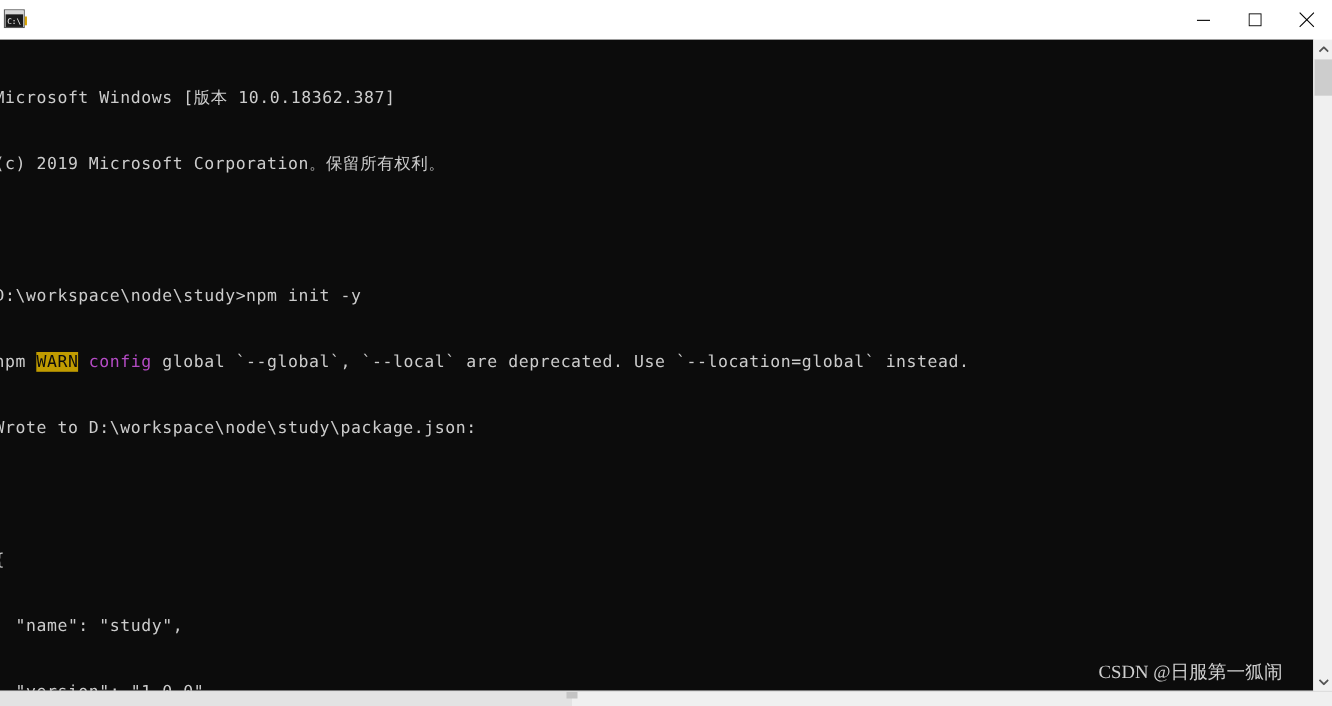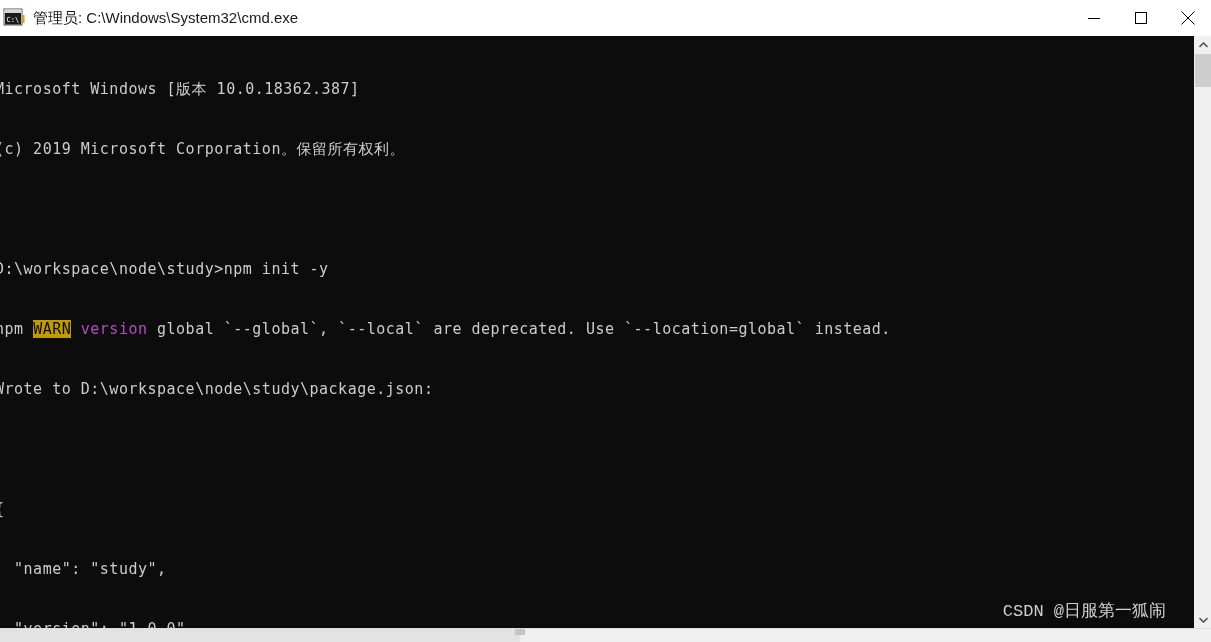--- a/index.html
+++ b/index.html
@@ -93,21 +93,21 @@
     color: #0c0c0c;
     text-align: right;
   }
   .magenta { color: #b44bc4; }
 
   
   #watermark {
     position: absolute;
     right: 28px;
     bottom: 6px;
-    font-family: Liberation Mono, monospace;
+    font-family: Liberation Serif, serif;
     font-size: 17px;
     color: #cfcfcf;
     white-space: nowrap;
     pointer-events: none;
   }
 
   
   #vscroll {
     position: absolute;
     right: 0;
@@ -178,21 +178,20 @@
 <div id="window">
 
   <div id="titlebar">
     <svg id="title-icon" viewBox="0 0 22 20">
       <rect x="1" y="1" width="18" height="16" fill="#ffffff" stroke="#5a5a5a" stroke-width="1"></rect>
       <rect x="1.5" y="1.5" width="17" height="3.5" fill="#d8d8d8"></rect>
       <rect x="2" y="5" width="16" height="11.5" fill="#1b1b1b"></rect>
       <text x="3.5" y="13.5" font-family="DejaVu Sans Mono, monospace" font-size="7" fill="#ffffff">C:\</text>
       <rect x="19.5" y="7" width="2" height="8" fill="#d8a200"></rect>
     </svg>
-    <span id="title-text">管理员: C:\Windows\System32\cmd.exe</span>
 
     <div id="winctrls">
       <div class="winbtn" title="minimize">
         <svg width="12" height="12" viewBox="0 0 12 12">
           <rect x="0" y="6" width="12" height="1" fill="#000000"></rect>
         </svg>
       </div>
       <div class="winbtn" title="maximize">
         <svg width="12" height="12" viewBox="0 0 12 12">
           <rect x="0.5" y="0.5" width="11" height="11" fill="none" stroke="#000000" stroke-width="1"></rect>
@@ -206,21 +205,21 @@
       </div>
     </div>
   </div>
 
   <div id="console">
     <div id="console-text">
       <span class="ln">Microsoft Windows [版本 10.0.18362.387]</span>
       <span class="ln">(c) 2019 Microsoft Corporation。保留所有权利。</span>
       <span class="ln"></span>
       <span class="ln">D:\workspace\node\study&gt;npm init -y</span>
-      <span class="ln"><span>npm </span><span class="warn-tag">WARN</span><span> </span><span class="magenta">version</span><span> global `--global`, `--local` are deprecated. Use `--location=global` instead.</span></span>
+      <span class="ln"><span>npm </span><span class="warn-tag">WARN</span><span> </span><span class="magenta">config</span><span> global `--global`, `--local` are deprecated. Use `--location=global` instead.</span></span>
       <span class="ln">Wrote to D:\workspace\node\study\package.json:</span>
       <span class="ln"></span>
       <span class="ln">{</span>
       <span class="ln">  "name": "study",</span>
       <span class="ln">  "version": "1.0.0",</span>
       
       
       
       
       

